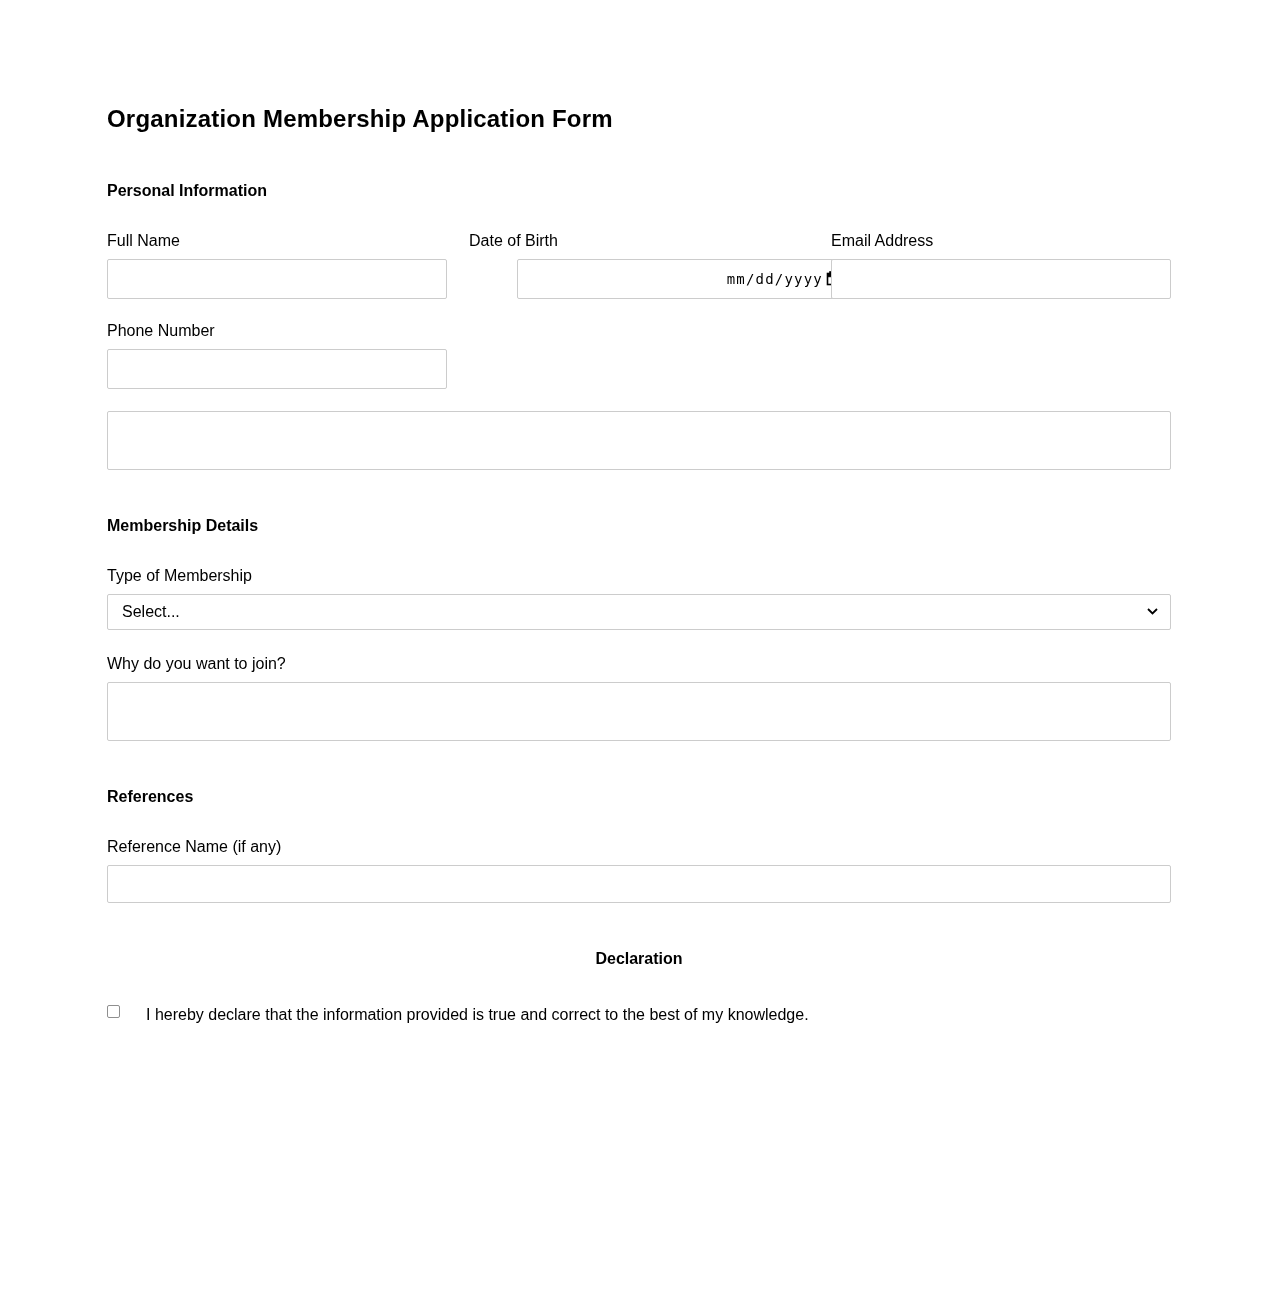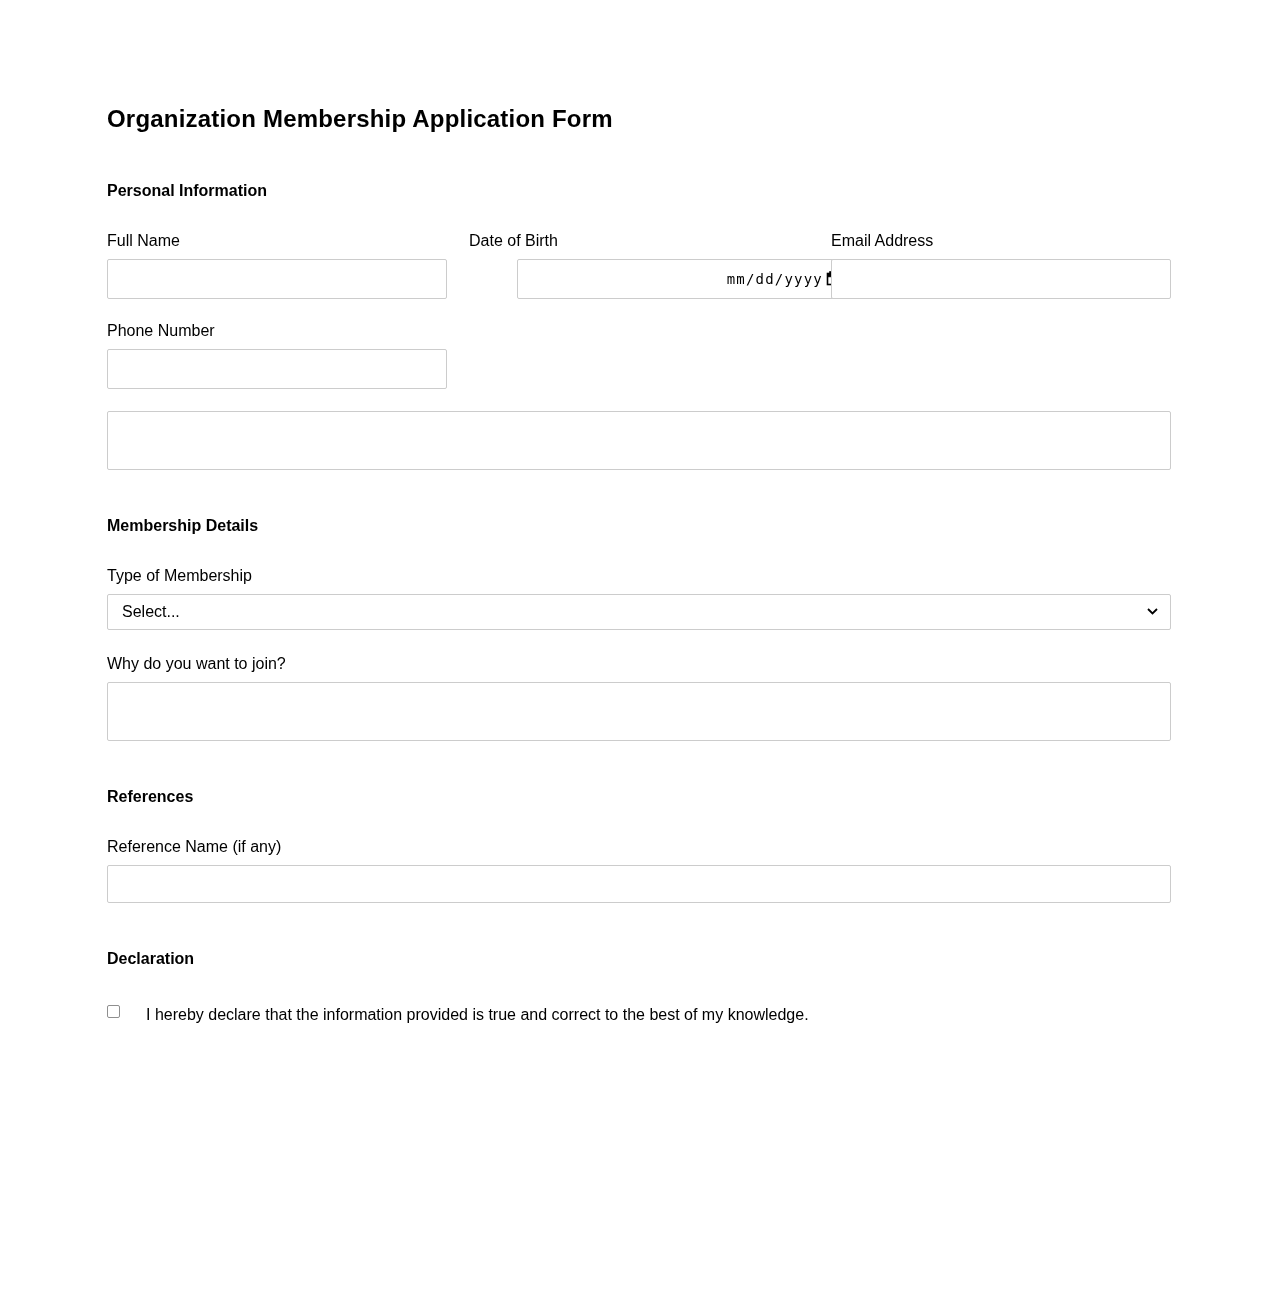--- a/index.html
+++ b/index.html
@@ -120,21 +120,21 @@
     height: 13px;
     appearance: none;
     -webkit-appearance: none;
     border: 1px solid #8f8f8f;
     border-radius: 2px;
     background: #ffffff;
     margin: 0;
     flex: 0 0 auto;
     cursor: pointer;
   }
-  .decl-heading { margin-bottom: 12px; }
+  .decl-heading { margin-bottom: 12px; text-align: center; }
 </style>
 </head>
 <body>
 
 <div class="page">
 
   <h1 class="form-title">Organization Membership Application Form</h1>
 
   <div class="section">
     <div class="section-heading">Personal Information</div>

